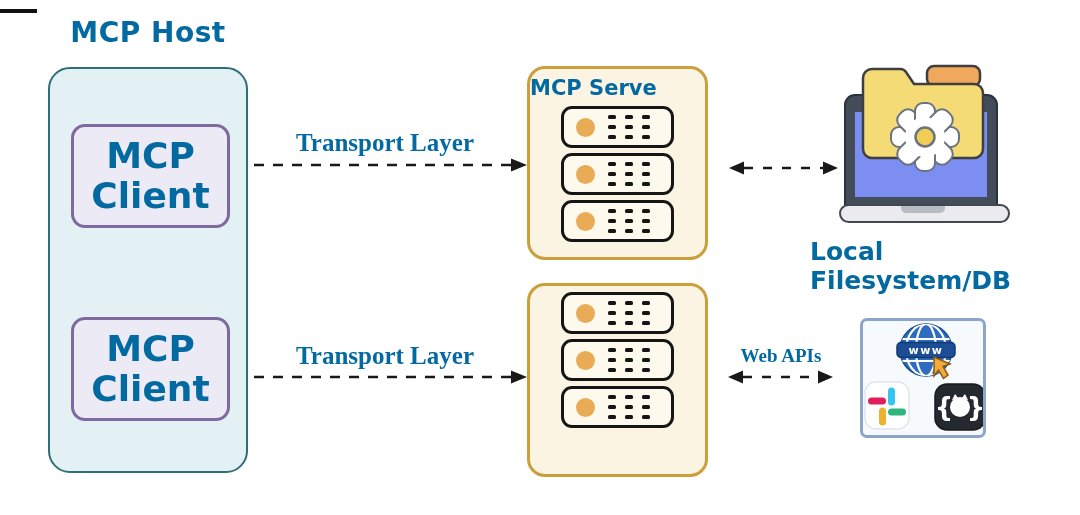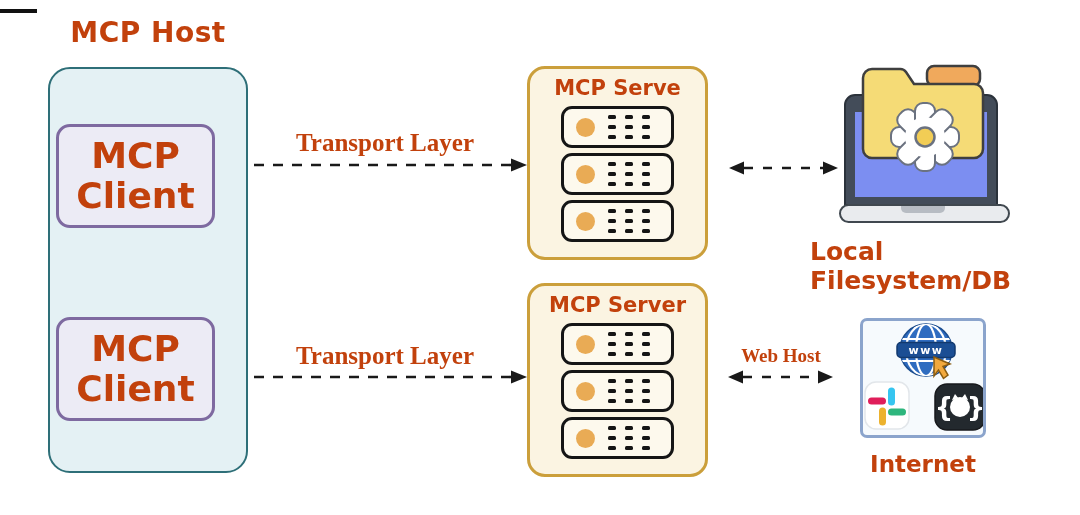--- a/index.html
+++ b/index.html
@@ -1,31 +1,31 @@
 <!DOCTYPE html>
 <html><head>
 <meta charset="utf-8">
 <style>
   html,body{margin:0;padding:0;background:#fff;}
   #canvas{position:relative;width:1080px;height:515px;background:#ffffff;overflow:hidden;
-          font-family:"DejaVu Sans","Liberation Sans",sans-serif;color:#c2410c;}
+          font-family:"DejaVu Sans","Liberation Sans",sans-serif;color:#0369a1;}
   .abs{position:absolute;}
   
   #artifact{left:0;top:9px;width:37px;height:4px;background:#111;}
   
   #host-title{left:48px;top:16px;width:200px;text-align:center;font-size:28px;font-weight:bold;letter-spacing:.5px;}
   #host-box{left:48px;top:67px;width:200px;height:406px;background:#e4f1f4;border:2px solid #2e6f78;border-radius:22px;box-sizing:border-box;}
-  .client-box{left:56px;width:159px;height:104px;background:#ecebf5;border:3px solid #7e6aa0;border-radius:14px;
+  .client-box{left:71px;width:159px;height:104px;background:#ecebf5;border:3px solid #7e6aa0;border-radius:14px;
               box-sizing:border-box;display:flex;flex-direction:column;align-items:center;justify-content:center;
               font-size:36px;font-weight:bold;line-height:1.12;}
   #client1{top:124px;} #client2{top:317px;}
   
   .server-box{left:527px;width:181px;height:194px;background:#fbf4e2;border:3px solid #cb9f3b;border-radius:18px;box-sizing:border-box;}
   #server1{top:66px;} #server2{top:283px;}
-  .server-title{text-align:center;margin-top:7px;font-size:21px;font-weight:bold;}
+  .server-title{margin-top:7px;font-size:21px;font-weight:bold;}
   .server-unit{width:113px;height:42px;background:#fdf9ed;border:3.5px solid #151515;border-radius:11px;
                margin:5px auto 0;box-sizing:border-box;display:flex;align-items:center;padding-left:12px;}
   .server-unit.first{margin-top:6px;}
   .led{width:19px;height:19px;border-radius:50%;background:#e9ab55;flex:0 0 auto;}
   .dots{display:grid;grid-template-columns:repeat(3,8px);gap:6px 9px;margin-left:13px;}
   .dots i{display:block;width:8px;height:4px;background:#151515;border-radius:1.5px;}
   
   .conn-label{font-weight:bold;text-align:center;font-family:Liberation Serif, serif;}
   #tl1{left:253px;top:129px;width:264px;font-size:25px;}
   #tl2{left:253px;top:342px;width:264px;font-size:25px;}
@@ -72,21 +72,21 @@
     </g>
     <g stroke="#191919" fill="#191919">
       <line x1="743" y1="377" x2="818" y2="377" stroke-width="2.6" stroke-dasharray="9 10" fill="none"></line>
       <polygon points="743,370.5 728,377 743,383.5" stroke="none"></polygon>
       <polygon points="818,370.5 833,377 818,383.5" stroke="none"></polygon>
     </g>
   </svg>
 
   <div id="tl1" class="conn-label abs">Transport Layer</div>
   <div id="tl2" class="conn-label abs">Transport Layer</div>
-  <div id="webapis" class="conn-label abs">Web Host</div>
+  <div id="webapis" class="conn-label abs">Web APIs</div>
 
   <div id="server1" class="server-box abs">
     <div class="server-title">MCP Serve</div>
     <div class="server-unit first">
       <div class="led"></div>
       <div class="dots">
           <i></i>
           <i></i>
           <i></i>
           <i></i>
@@ -121,21 +121,20 @@
           <i></i>
           <i></i>
           <i></i>
           <i></i>
           <i></i>
         </div>
     </div>
   </div>
 
   <div id="server2" class="server-box abs">
-    <div class="server-title">MCP Server</div>
     <div class="server-unit first">
       <div class="led"></div>
       <div class="dots">
           <i></i>
           <i></i>
           <i></i>
           <i></i>
           <i></i>
           <i></i>
           <i></i>
@@ -227,15 +226,14 @@
         <text x="81" y="95" text-anchor="middle" font-size="26" font-weight="bold" fill="#ffffff" font-family="DejaVu Sans, sans-serif">{</text>
         <text x="113" y="95" text-anchor="middle" font-size="26" font-weight="bold" fill="#ffffff" font-family="DejaVu Sans, sans-serif">}</text>
         <g fill="#ffffff">
           <circle cx="97" cy="86" r="10"></circle>
           <polygon points="89,79 92,73 96,78"></polygon>
           <polygon points="98,78 102,73 105,79"></polygon>
         </g>
       </g>
     </svg>
   </div>
-  <div id="netlabel" class="abs">Internet</div>
 
 </div>
 
 </body></html>

